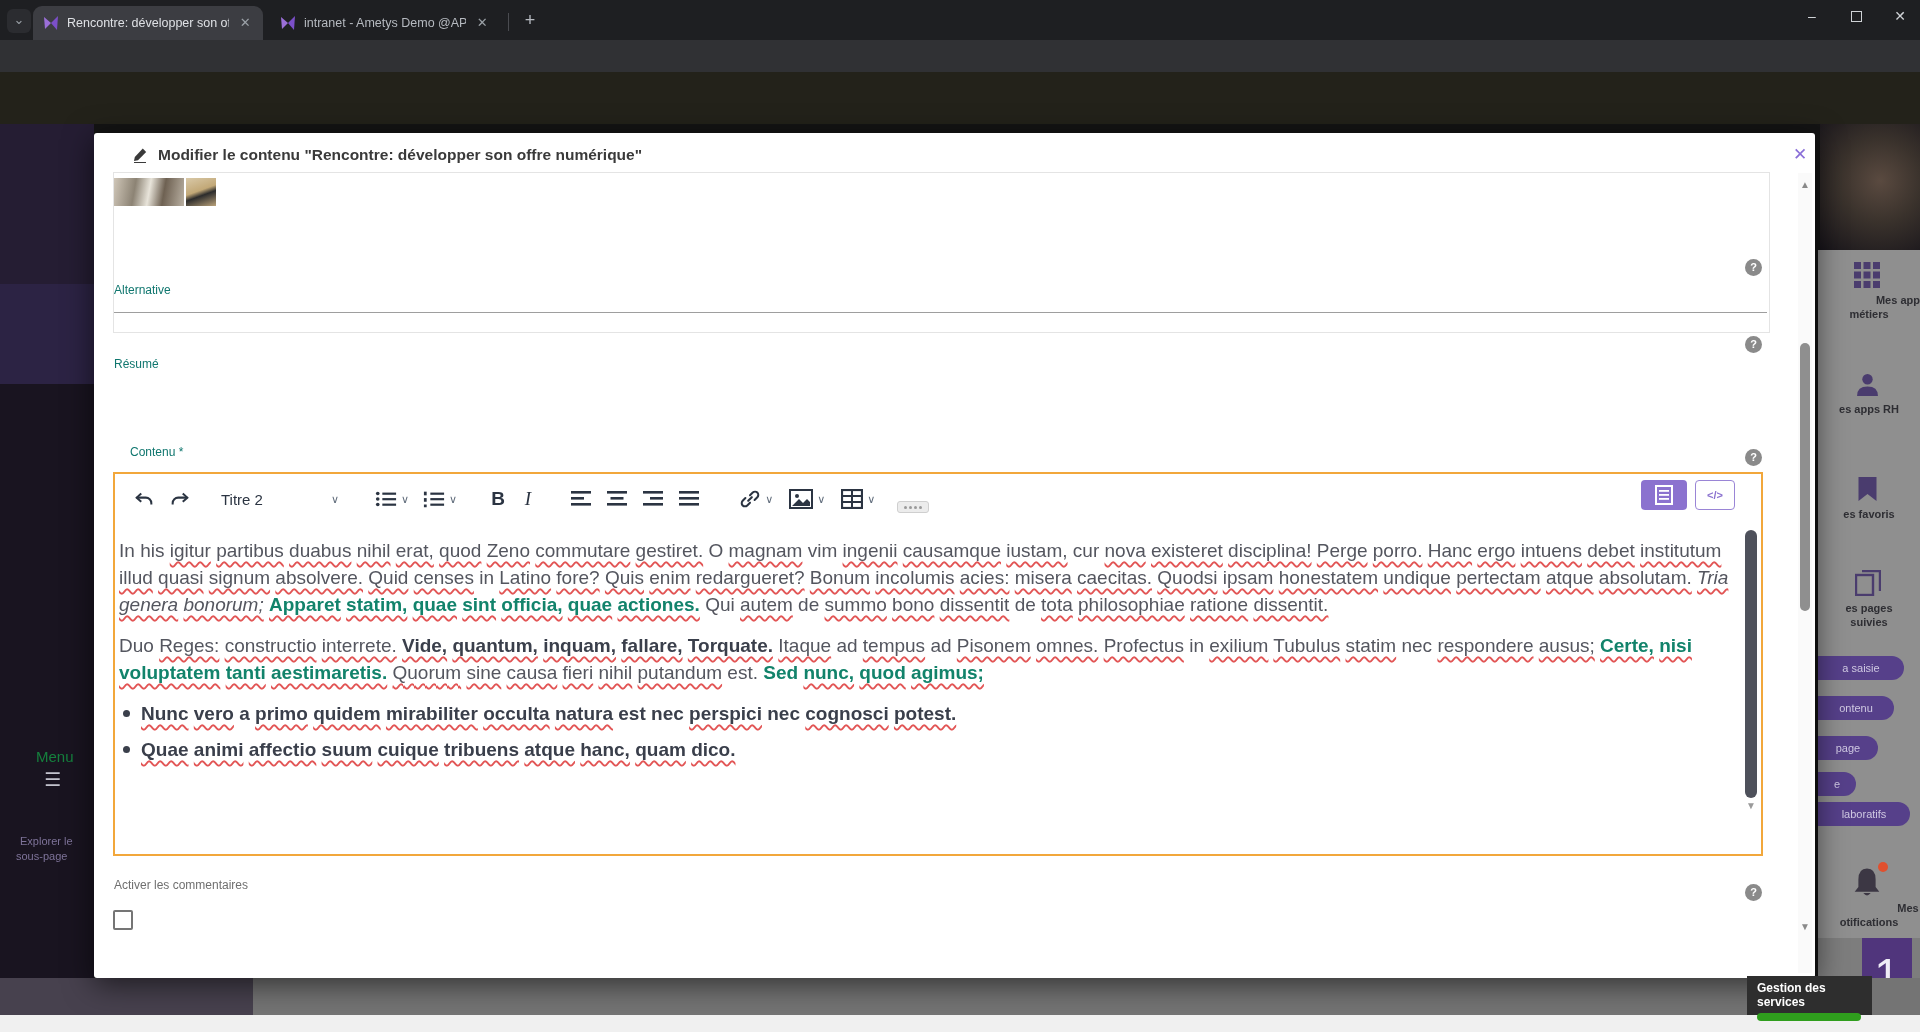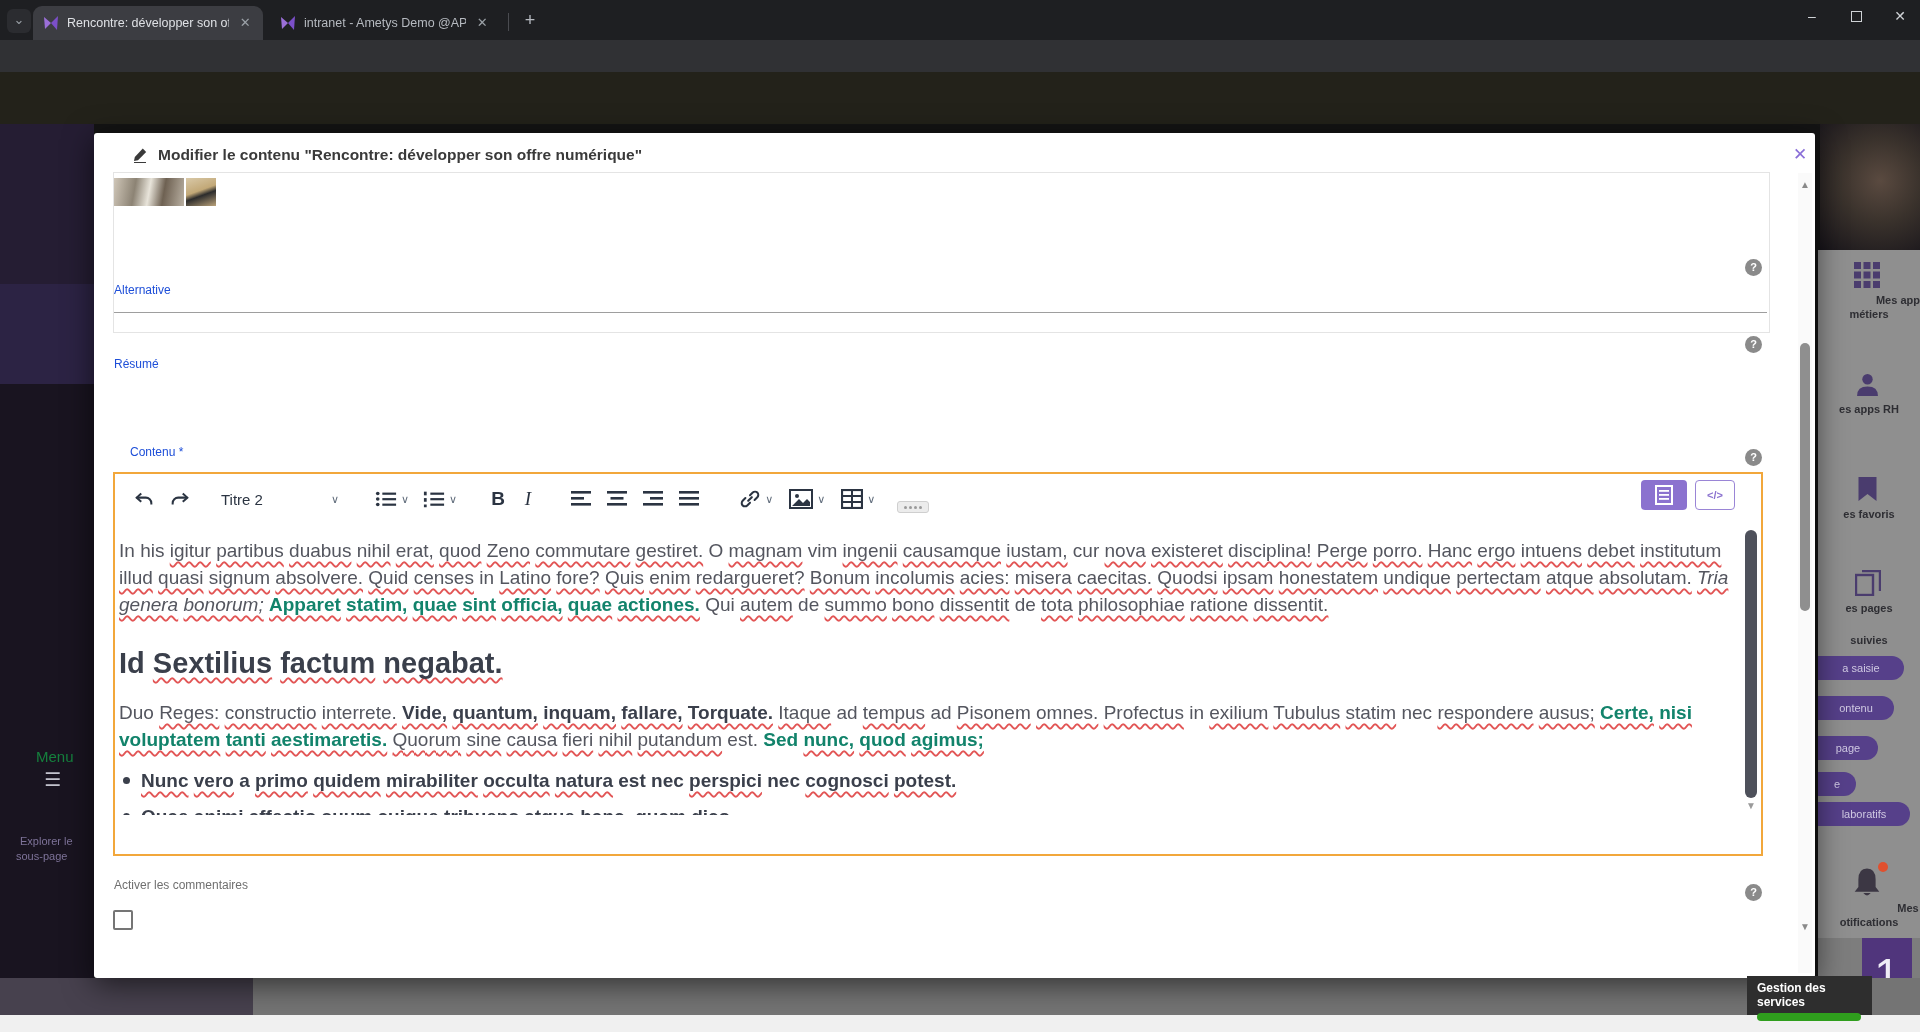--- a/index.html
+++ b/index.html
@@ -79,21 +79,21 @@
   #m-scroll{left:1704px;top:40px;width:14px;height:800px;background:#fafafa;}
   #m-up{left:1706px;top:46px;color:#8a8a8a;font-size:10px;}
   #m-down{left:1706px;top:788px;color:#8a8a8a;font-size:10px;}
   #m-thumb{left:1706px;top:210px;width:10px;height:268px;background:#8f8f8f;border-radius:5px;}
 
   #fieldset1{left:19px;top:39px;width:1655px;height:159px;border:1px solid #e4e4e4;}
   .thumb1{left:20px;top:45px;width:70px;height:28px;
           background:linear-gradient(100deg,#cfc6b8 0%,#8c8374 30%,#e8e4da 50%,#6e6152 70%,#b9b0a2 100%);}
   .thumb2{left:92px;top:45px;width:30px;height:28px;
           background:linear-gradient(160deg,#d9c9a8 0%,#c2a877 45%,#2c2c2c 60%,#baa27a 100%);}
-  .fld-label{position:absolute;color:#1d4ed8;font-size:12px;}
+  .fld-label{position:absolute;color:#0f766e;font-size:12px;}
   .underline{position:absolute;height:1px;background:#9e9e9e;}
   .help{position:absolute;width:17px;height:17px;border-radius:50%;background:#8a8a8a;color:#fff;
         font-size:11px;font-weight:700;text-align:center;line-height:17px;}
 
   
   #editor{left:19px;top:339px;width:1650px;height:384px;border:2px solid #f2a73b;box-sizing:border-box;}
   #ed-toolbar{left:0;top:0;width:100%;height:50px;display:flex;align-items:center;padding-left:18px;box-sizing:border-box;}
   .tb{display:flex;align-items:center;justify-content:center;color:#2b3442;}
   .tb svg{display:block;}
   .caret{color:#5f6b7a;font-size:11px;margin-left:4px;}
@@ -225,21 +225,21 @@
     <svg class="abs" style="left:39px;top:226px;" width="21" height="26" viewBox="0 0 20 26">
       <path d="M1 1 H19 V25 L10 18 L1 25 Z" fill="#4a3c6e"></path>
     </svg>
     <div class="sb-label" style="top:258px;">es favoris</div>
 
     <svg class="abs" style="left:37px;top:320px;" width="26" height="26" viewBox="0 0 26 26">
       <rect x="1" y="5" width="17" height="20" fill="none" stroke="#4a3c6e" stroke-width="2.4"></rect>
       <path d="M7 1 H25 V21" fill="none" stroke="#4a3c6e" stroke-width="2.4"></path>
     </svg>
     <div class="sb-label" style="top:352px;">es pages</div>
-    <div class="sb-label" style="top:384px;text-align:center;">suivies</div>
+    <div class="sb-label" style="top:366px;text-align:center;">suivies</div>
 
     <div class="chip" style="top:406px;width:86px;">a saisie</div>
     <div class="chip" style="top:446px;width:76px;">ontenu</div>
     <div class="chip" style="top:486px;width:60px;">page</div>
     <div class="chip" style="top:522px;width:38px;">e</div>
     <div class="chip" style="top:552px;width:92px;">laboratifs</div>
 
     <svg class="abs" style="left:34px;top:616px;" width="30" height="32" viewBox="0 0 24 26">
       <path d="M12 2 Q19 2 19 11 V17 L22 21 H2 L5 17 V11 Q5 2 12 2 Z" fill="#3c3744"></path>
       <path d="M9 22 Q12 26 15 22 Z" fill="#3c3744"></path>
@@ -401,21 +401,20 @@
           <svg width="22" height="20" viewBox="0 0 22 20">
               <rect x="1" y="1" width="20" height="18" fill="none" stroke="#2b3442" stroke-width="2.2"></rect>
               <path d="M1 7 H21 M1 13 H21 M11 1 V19" stroke="#2b3442" stroke-width="2"></path>
             </svg>
         </span>
         <span class="caret">∨</span>
       </div>
 
       <div class="abs" id="ed-body">
           <p class="ed-block"><span class="seg-plain"><span>In</span><span> </span><span>his</span><span> </span><span class="sq">igitur</span><span> </span><span class="sq">partibus</span><span> </span><span class="sq">duabus</span><span> </span><span class="sq">nihil</span><span> </span><span class="sq">erat,</span><span> </span><span class="sq">quod</span><span> </span><span class="sq">Zeno</span><span> </span><span class="sq">commutare</span><span> </span><span class="sq">gestiret.</span><span> </span><span>O</span><span> </span><span class="sq">magnam</span><span> </span><span>vim</span><span> </span><span class="sq">ingenii</span><span> </span><span class="sq">causamque</span><span> </span><span class="sq">iustam,</span><span> </span><span>cur</span><span> </span><span class="sq">nova</span><span> </span><span class="sq">existeret</span><span> </span><span class="sq">disciplina!</span><span> </span><span class="sq">Perge</span><span> </span><span class="sq">porro.</span><span> </span><span class="sq">Hanc</span><span> </span><span class="sq">ergo</span><span> </span><span class="sq">intuens</span><span> </span><span class="sq">debet</span><span> </span><span class="sq">institutum</span><span> </span><span class="sq">illud</span><span> </span><span class="sq">quasi</span><span> </span><span class="sq">signum</span><span> </span><span class="sq">absolvere.</span><span> </span><span class="sq">Quid</span><span> </span><span class="sq">censes</span><span> </span><span>in</span><span> </span><span class="sq">Latino</span><span> </span><span class="sq">fore?</span><span> </span><span class="sq">Quis</span><span> </span><span class="sq">enim</span><span> </span><span class="sq">redargueret?</span><span> </span><span class="sq">Bonum</span><span> </span><span class="sq">incolumis</span><span> </span><span class="sq">acies:</span><span> </span><span class="sq">misera</span><span> </span><span class="sq">caecitas.</span><span> </span><span class="sq">Quodsi</span><span> </span><span class="sq">ipsam</span><span> </span><span class="sq">honestatem</span><span> </span><span class="sq">undique</span><span> </span><span class="sq">pertectam</span><span> </span><span class="sq">atque</span><span> </span><span class="sq">absolutam.</span><span> </span><span></span></span><span class="seg-italic"><span class="sq">Tria</span><span> </span><span class="sq">genera</span><span> </span><span class="sq">bonorum;</span></span><span class="seg-plain"><span></span><span> </span><span></span></span><span class="seg-boldteal"><span class="sq">Apparet</span><span> </span><span class="sq">statim,</span><span> </span><span class="sq">quae</span><span> </span><span class="sq">sint</span><span> </span><span class="sq">officia,</span><span> </span><span class="sq">quae</span><span> </span><span class="sq">actiones.</span></span><span class="seg-plain"><span></span><span> </span><span>Qui</span><span> </span><span class="sq">autem</span><span> </span><span>de</span><span> </span><span class="sq">summo</span><span> </span><span class="sq">bono</span><span> </span><span class="sq">dissentit</span><span> </span><span>de</span><span> </span><span class="sq">tota</span><span> </span><span class="sq">philosophiae</span><span> </span><span class="sq">ratione</span><span> </span><span class="sq">dissentit.</span></span></p>
-          <h2 class="ed-block"><span class="seg-bold"><span>Id</span><span> </span><span class="sq">Sextilius</span><span> </span><span class="sq">factum</span><span> </span><span class="sq">negabat.</span></span></h2>
           <p class="ed-block"><span class="seg-plain"><span>Duo</span><span> </span><span class="sq">Reges:</span><span> </span><span class="sq">constructio</span><span> </span><span class="sq">interrete.</span><span> </span><span></span></span><span class="seg-bold"><span class="sq">Vide,</span><span> </span><span class="sq">quantum,</span><span> </span><span class="sq">inquam,</span><span> </span><span class="sq">fallare,</span><span> </span><span class="sq">Torquate.</span></span><span class="seg-plain"><span></span><span> </span><span class="sq">Itaque</span><span> </span><span>ad</span><span> </span><span class="sq">tempus</span><span> </span><span>ad</span><span> </span><span class="sq">Pisonem</span><span> </span><span class="sq">omnes.</span><span> </span><span class="sq">Profectus</span><span> </span><span>in</span><span> </span><span class="sq">exilium</span><span> </span><span class="sq">Tubulus</span><span> </span><span class="sq">statim</span><span> </span><span>nec</span><span> </span><span class="sq">respondere</span><span> </span><span class="sq">ausus;</span><span> </span><span></span></span><span class="seg-boldteal"><span class="sq">Certe,</span><span> </span><span class="sq">nisi</span><span> </span><span class="sq">voluptatem</span><span> </span><span class="sq">tanti</span><span> </span><span class="sq">aestimaretis.</span></span><span class="seg-plain"><span></span><span> </span><span class="sq">Quorum</span><span> </span><span class="sq">sine</span><span> </span><span class="sq">causa</span><span> </span><span class="sq">fieri</span><span> </span><span class="sq">nihil</span><span> </span><span class="sq">putandum</span><span> </span><span>est.</span><span> </span><span></span></span><span class="seg-boldteal"><span>Sed</span><span> </span><span class="sq">nunc,</span><span> </span><span class="sq">quod</span><span> </span><span class="sq">agimus;</span></span></p>
           <div class="ed-li ed-block"><span class="seg-bold"><span class="sq">Nunc</span><span> </span><span class="sq">vero</span><span> </span><span>a</span><span> </span><span class="sq">primo</span><span> </span><span class="sq">quidem</span><span> </span><span class="sq">mirabiliter</span><span> </span><span class="sq">occulta</span><span> </span><span class="sq">natura</span><span> </span><span>est</span><span> </span><span>nec</span><span> </span><span class="sq">perspici</span><span> </span><span>nec</span><span> </span><span class="sq">cognosci</span><span> </span><span class="sq">potest.</span></span></div>
           <div class="ed-li ed-block"><span class="seg-bold"><span class="sq">Quae</span><span> </span><span class="sq">animi</span><span> </span><span class="sq">affectio</span><span> </span><span class="sq">suum</span><span> </span><span class="sq">cuique</span><span> </span><span class="sq">tribuens</span><span> </span><span class="sq">atque</span><span> </span><span class="sq">hanc,</span><span> </span><span class="sq">quam</span><span> </span><span class="sq">dico.</span></span></div>
         </div>
       <div class="abs" id="ed-scroll-thumb"></div>
       <div class="abs" id="ed-scroll-down">▼</div>
 
     </div>
     <div class="abs" id="resize-dots">
         <i></i>

